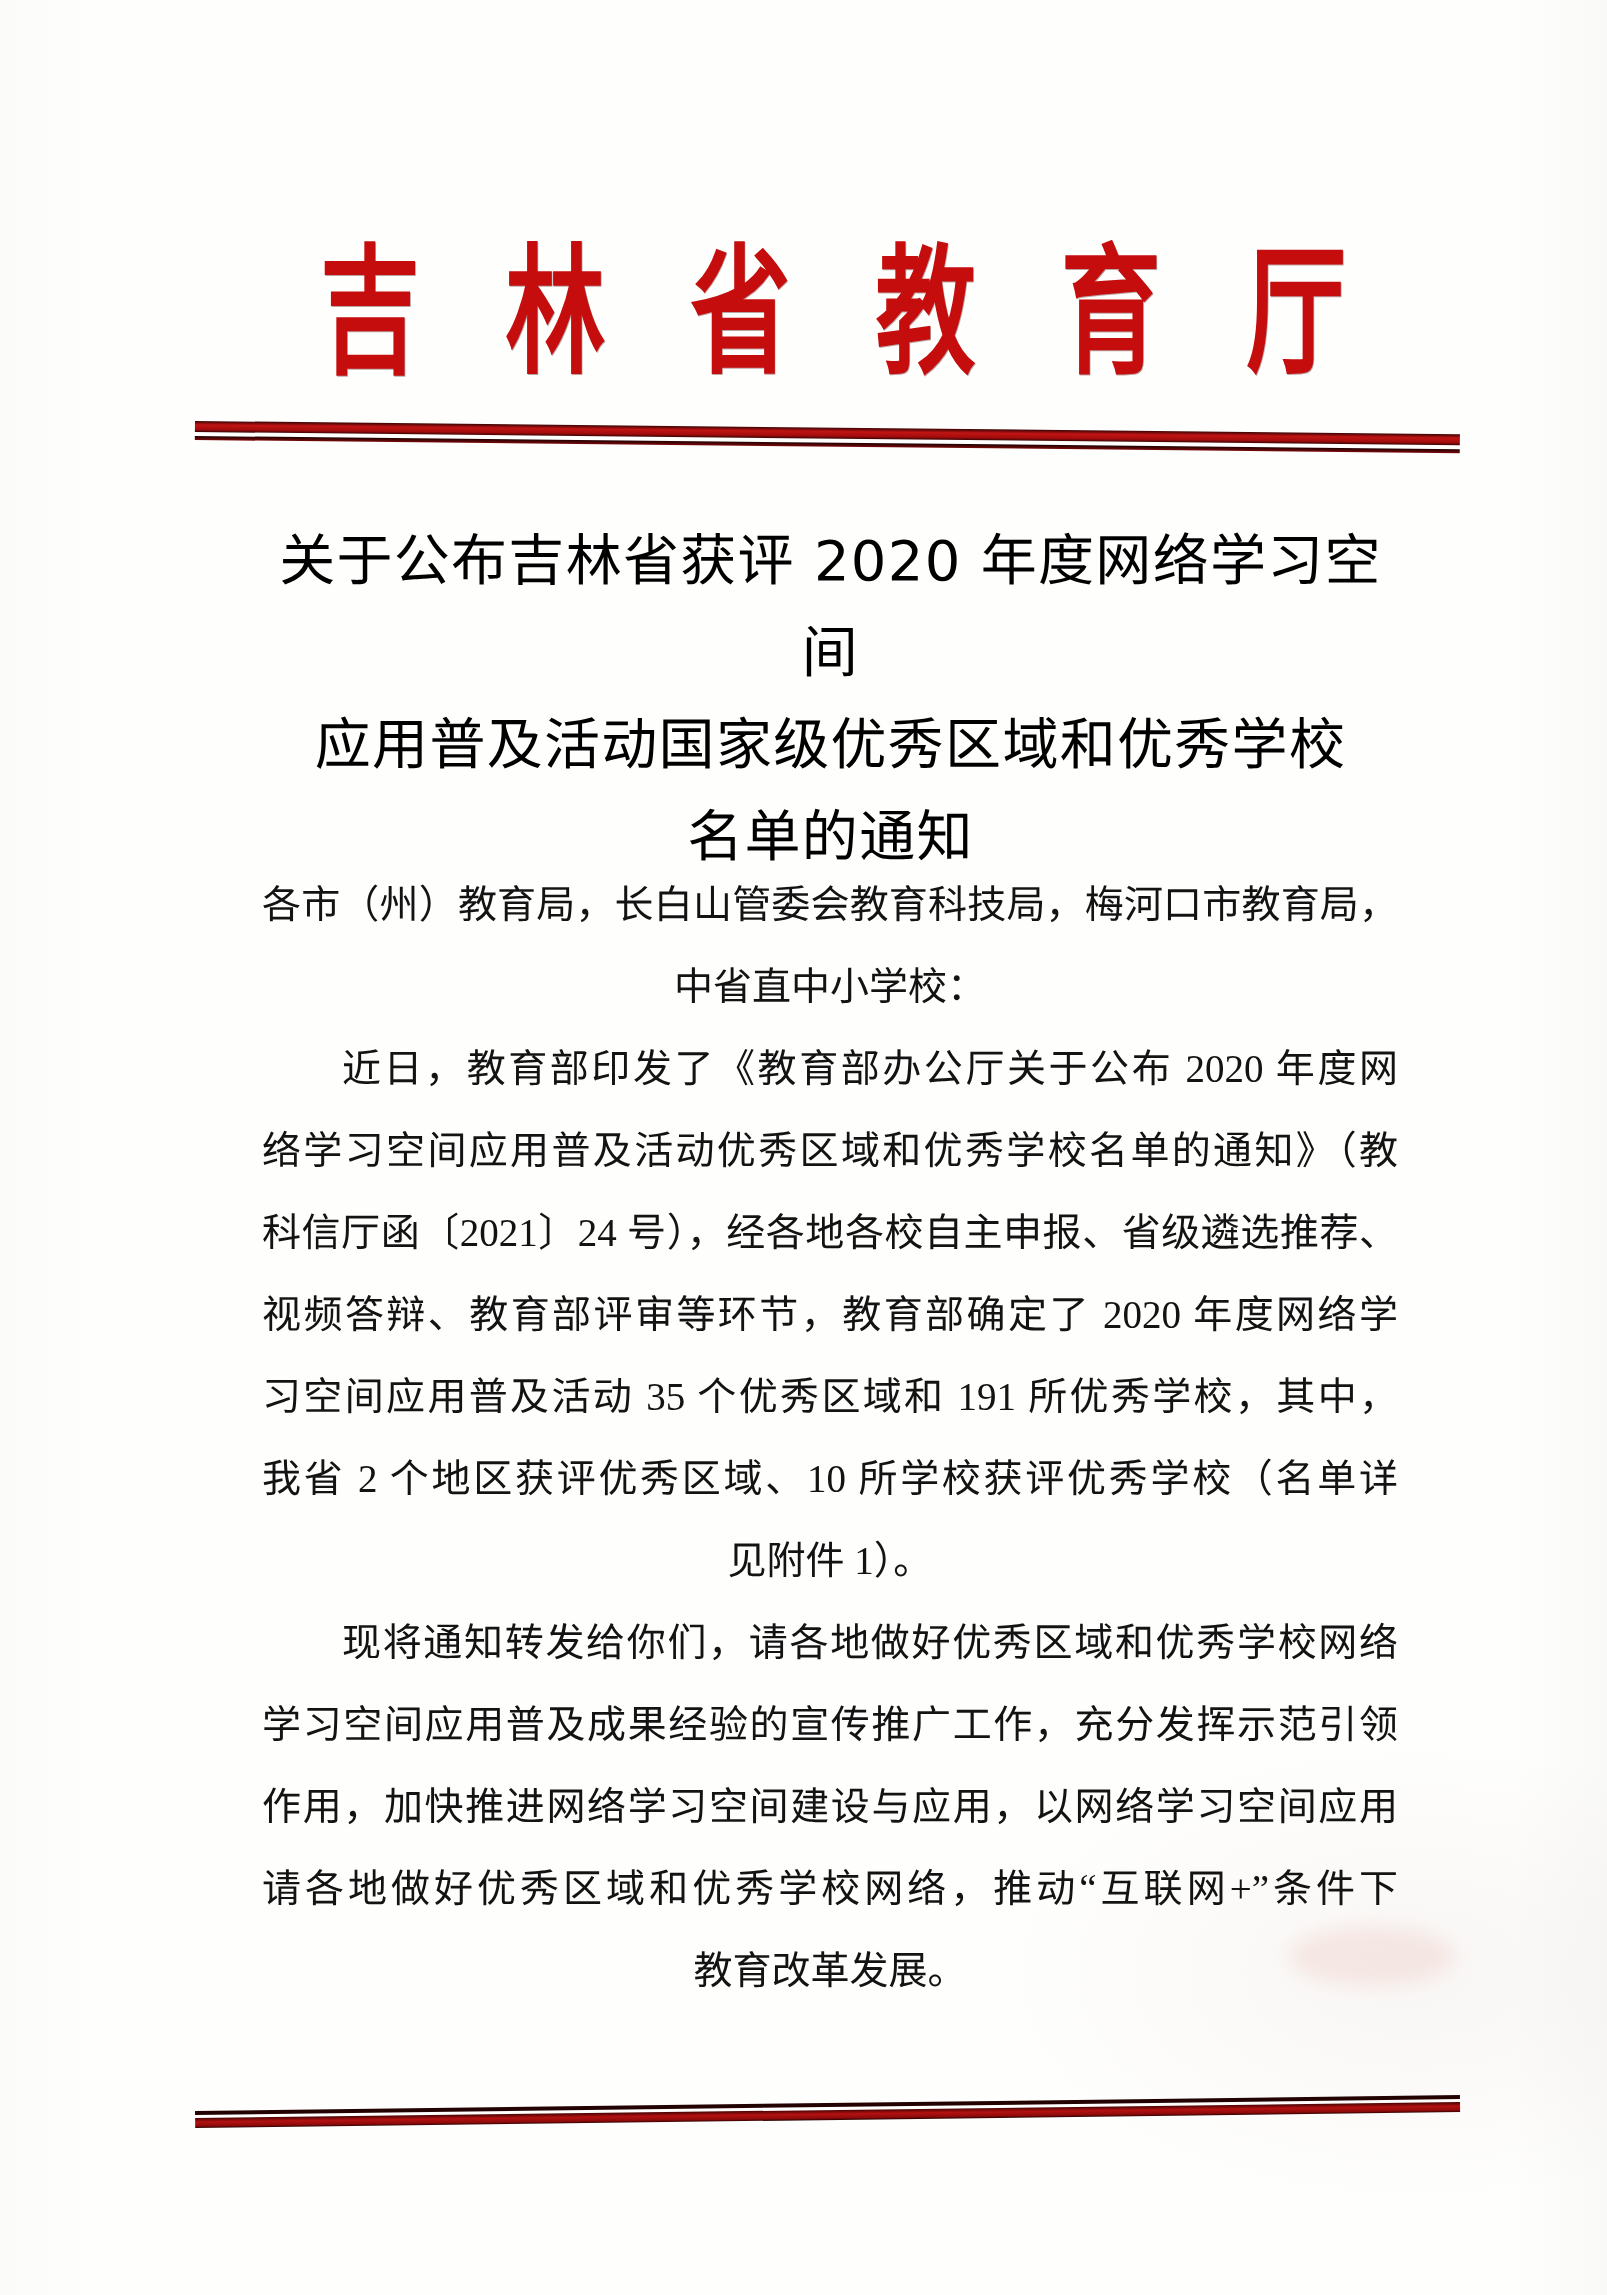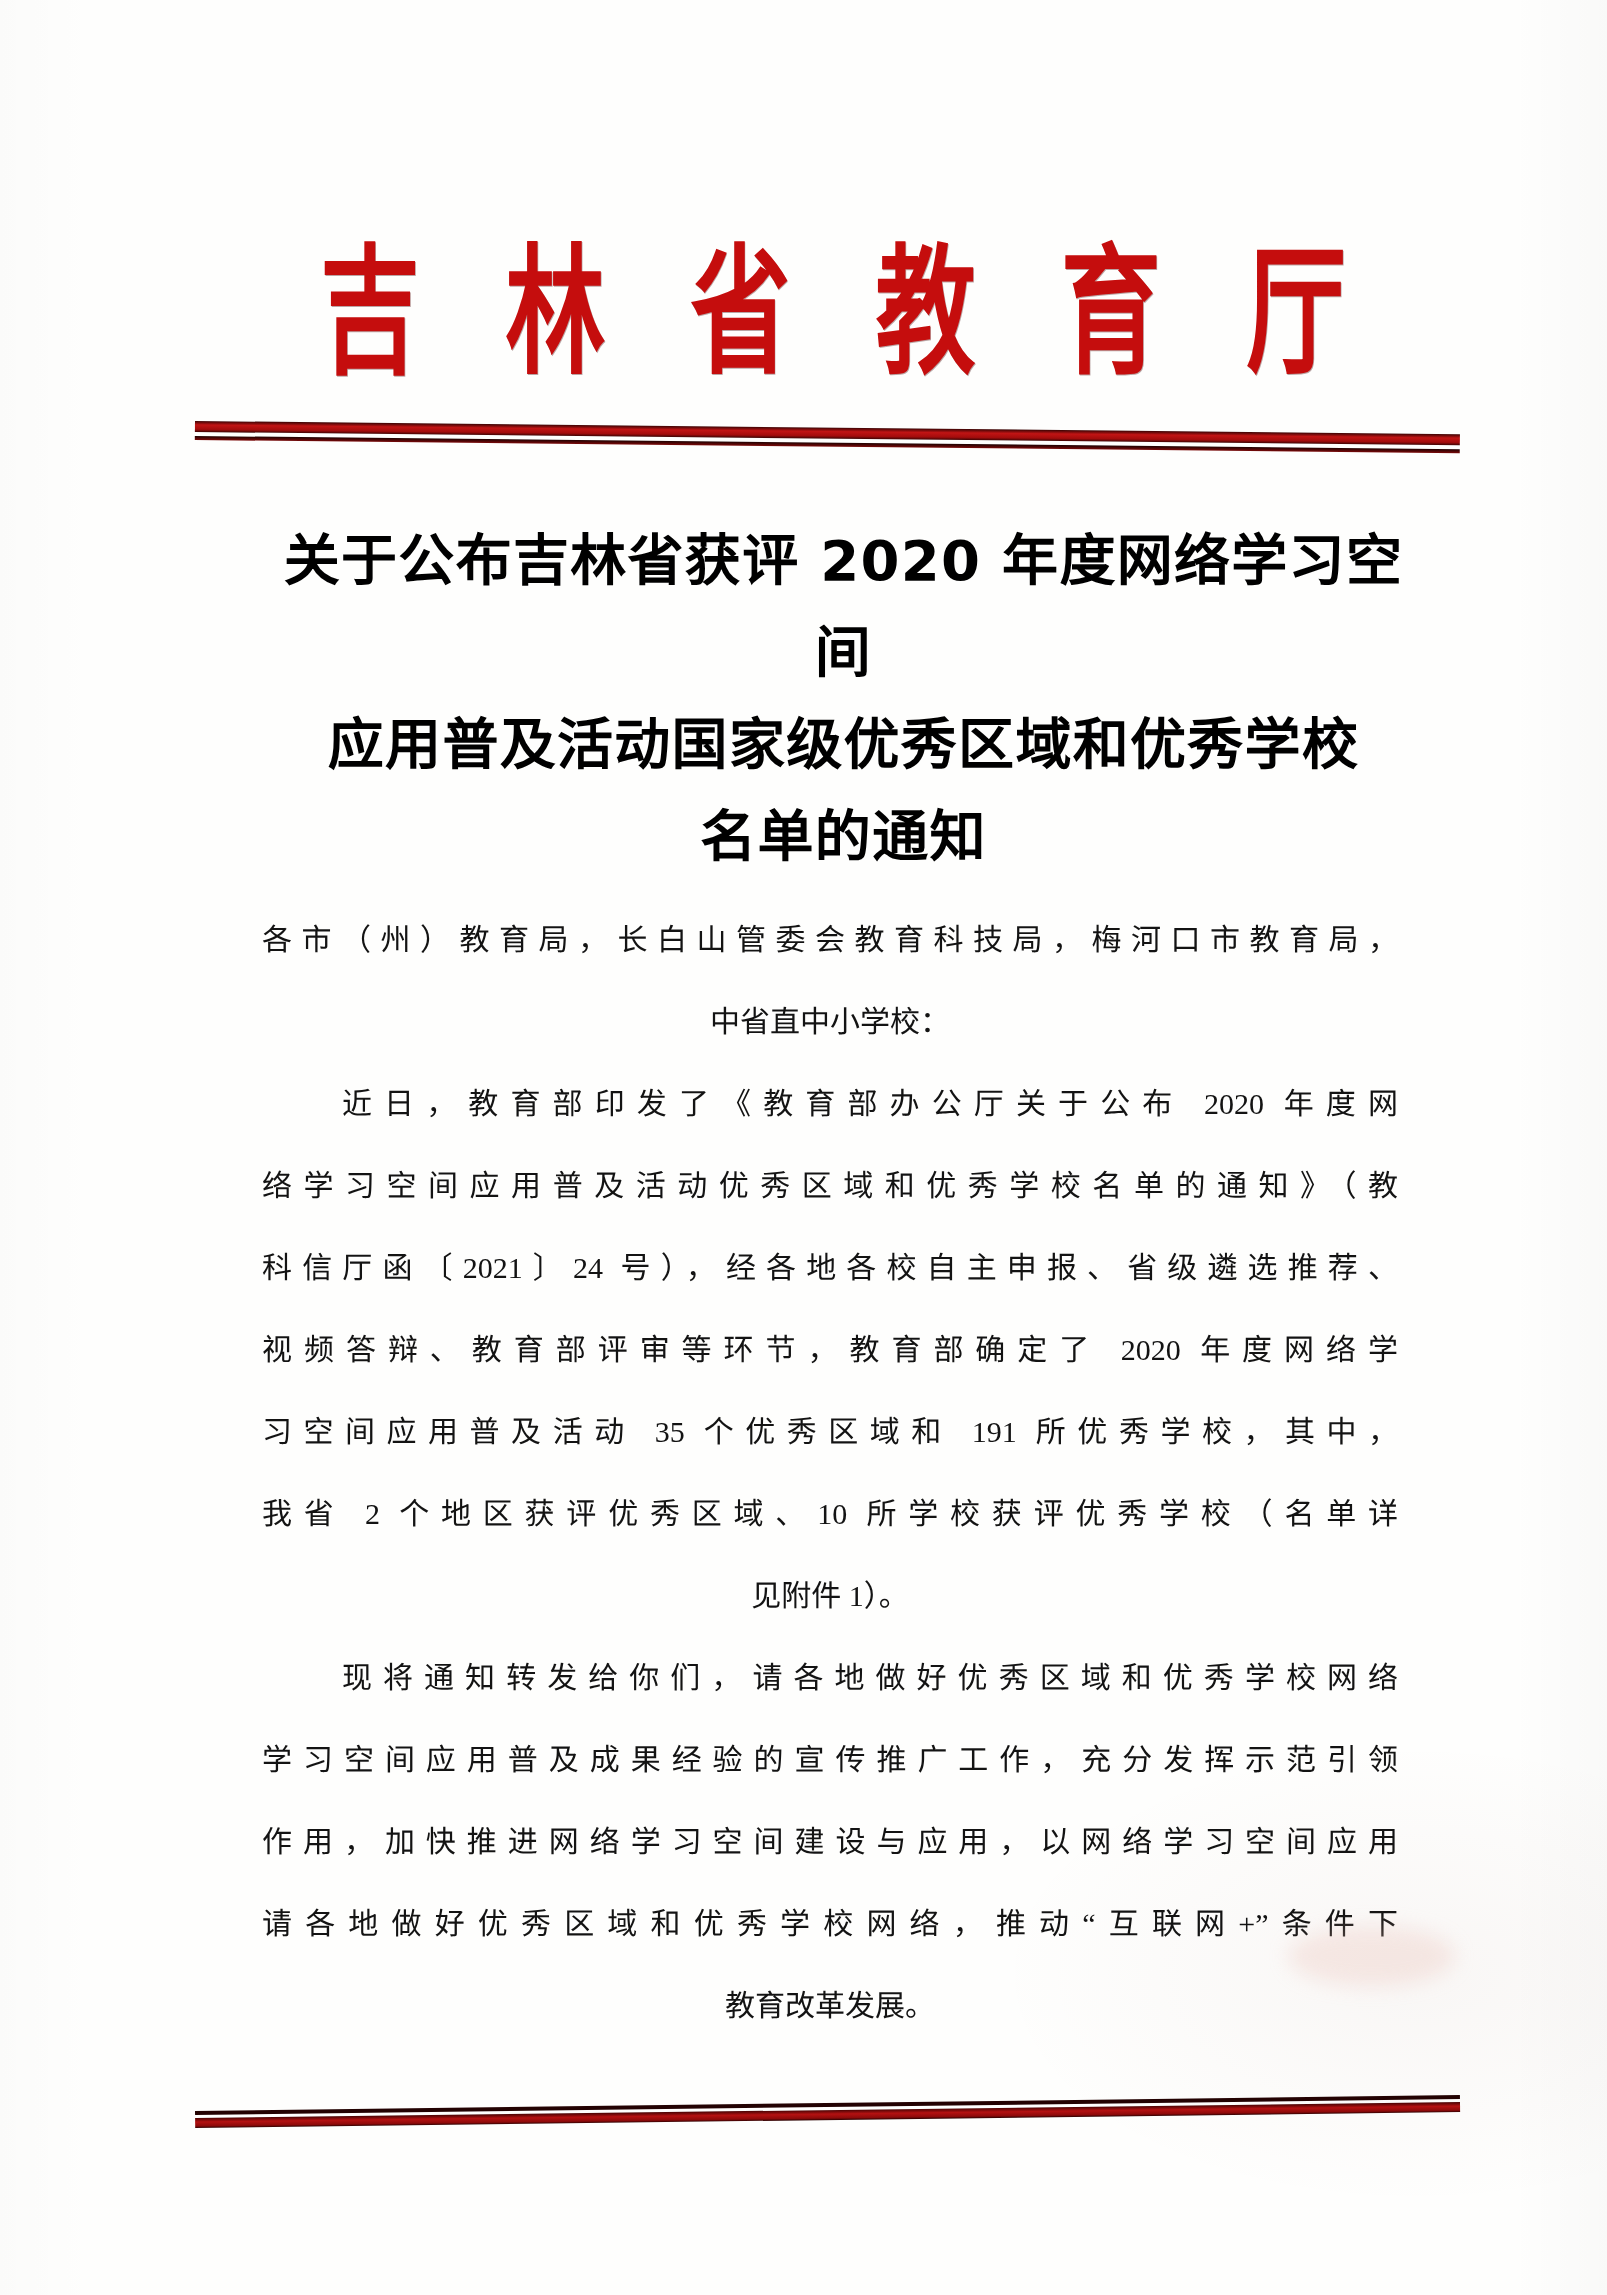--- a/index.html
+++ b/index.html
@@ -65,36 +65,36 @@
     height:4px;
     background:var(--rule_dark);
   }
   .rule-bottom .thick{
     height:10px;margin-top:3.3px;
     background:linear-gradient(to bottom,#4a0404,var(--rule_red) 40%,#8e0a0a 80%,#2e0202);
   }
 
   
   .title{
-    position:absolute;left:275px;top:515px;width:1137px;
+    position:absolute;left:262px;top:515px;width:1137px;
     text-align:center;
     color:#000;
     font-family:"DejaVu Sans","Liberation Sans",sans-serif;
-    font-weight:bold;
+    font-weight:normal;
     font-size:56px;
     line-height:92px;
     letter-spacing:1.3px;
   }
 
   
   .bodytext{
-    position:absolute;left:262px;top:899px;width:1136px;
+    position:absolute;left:262px;top:864px;width:1136px;
     color:var(--ink);
     font-family:"Liberation Serif","DejaVu Serif",serif;
-    font-size:30px;
+    font-size:39px;
     line-height:82px;
   }
   .line{
     height:82px;
     overflow:visible;
     text-align:center;
   }
   .line.stretch{
     text-align:justify;
     text-align-last:justify;

